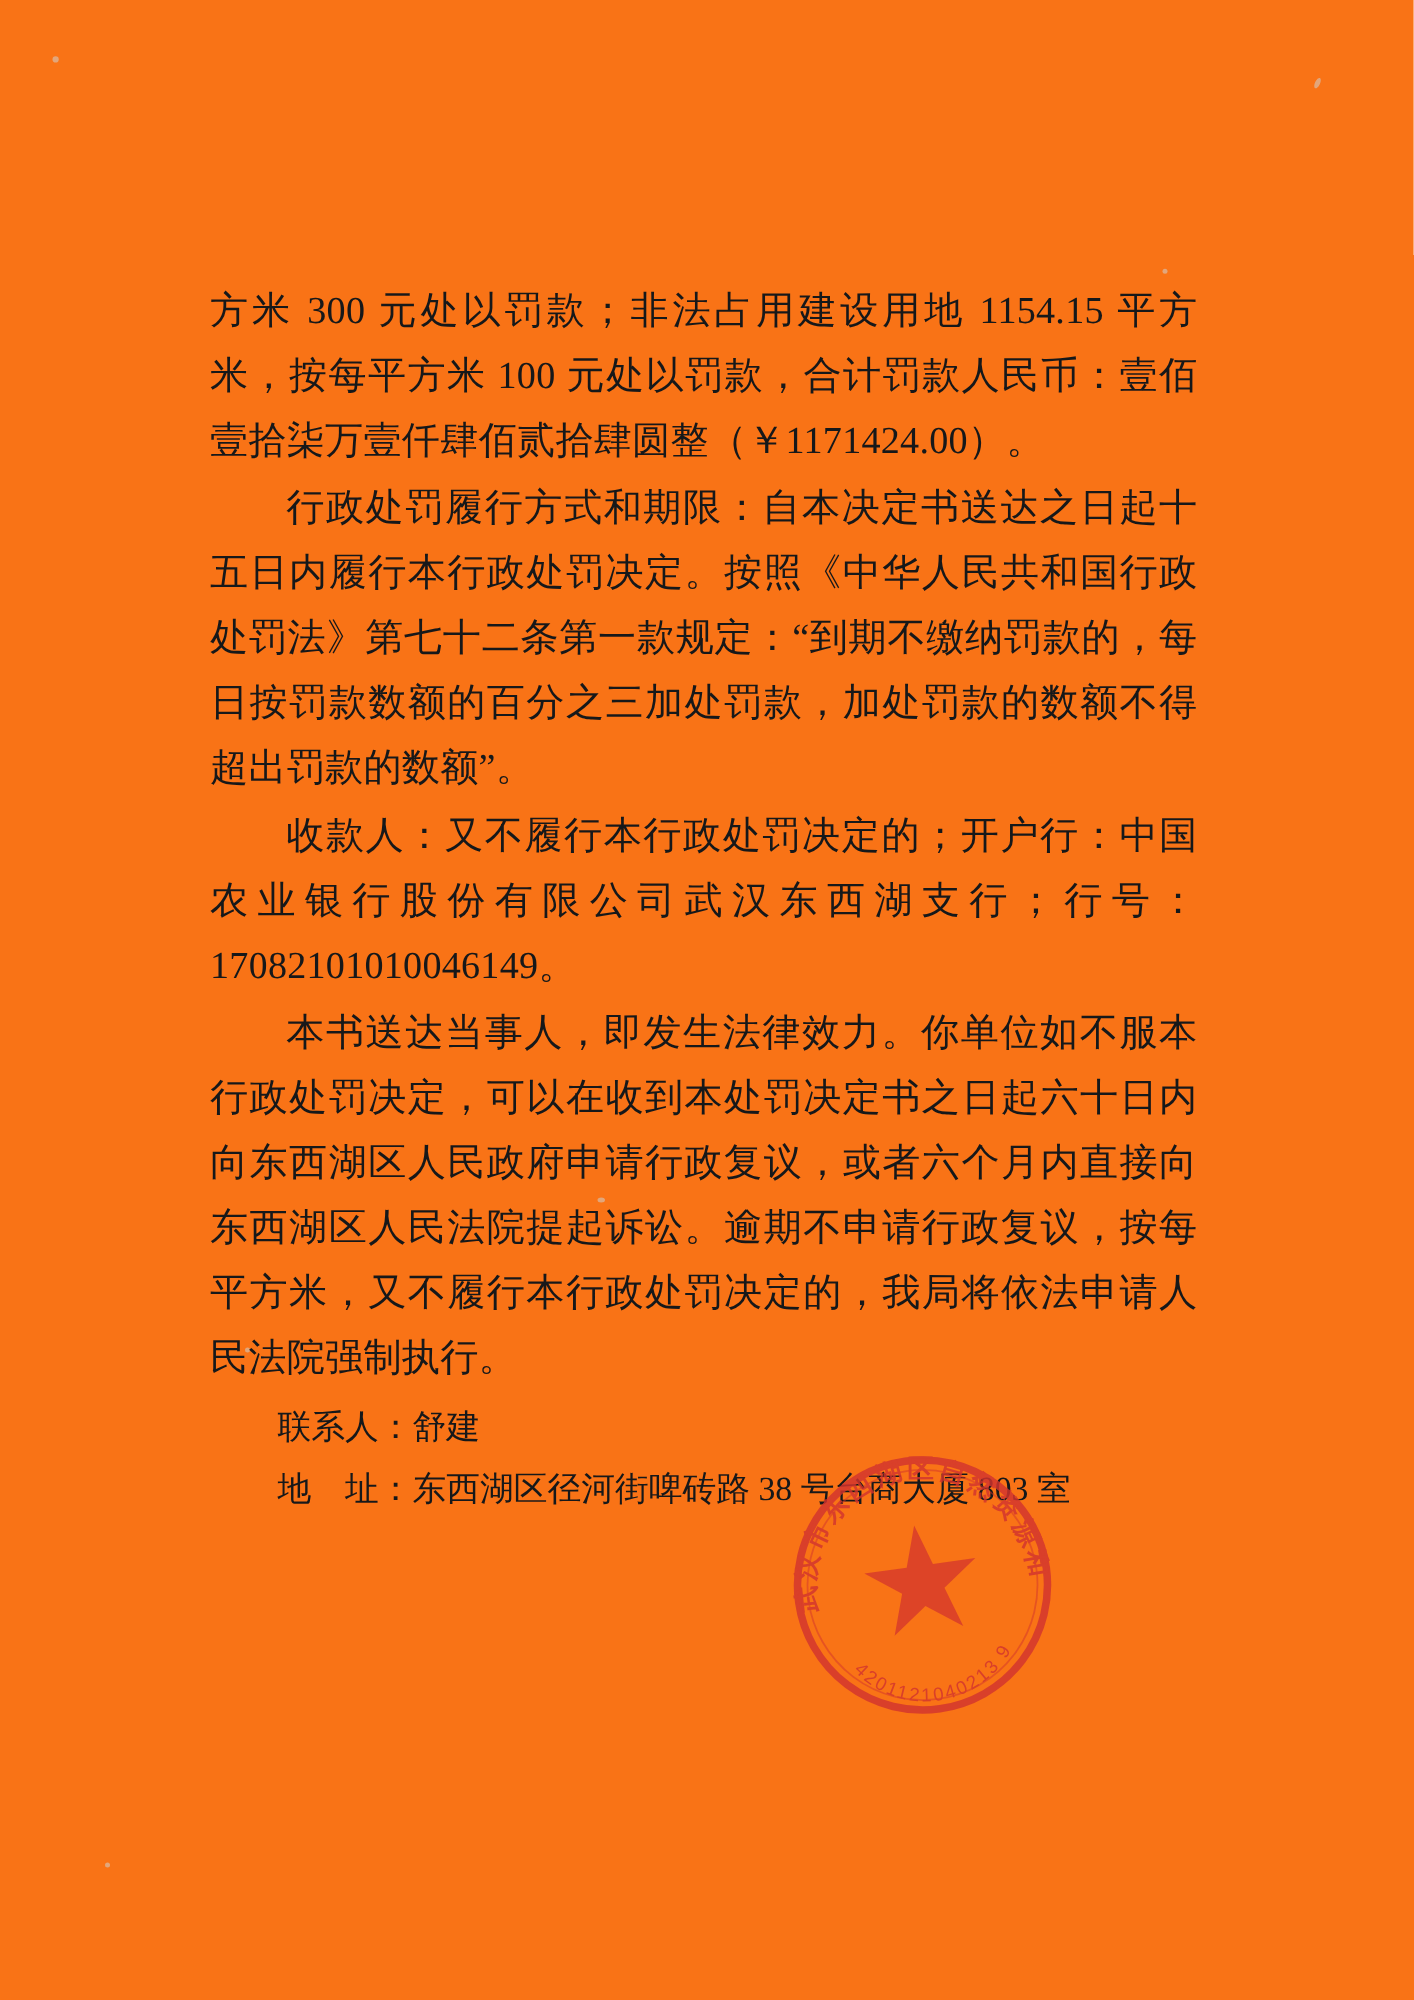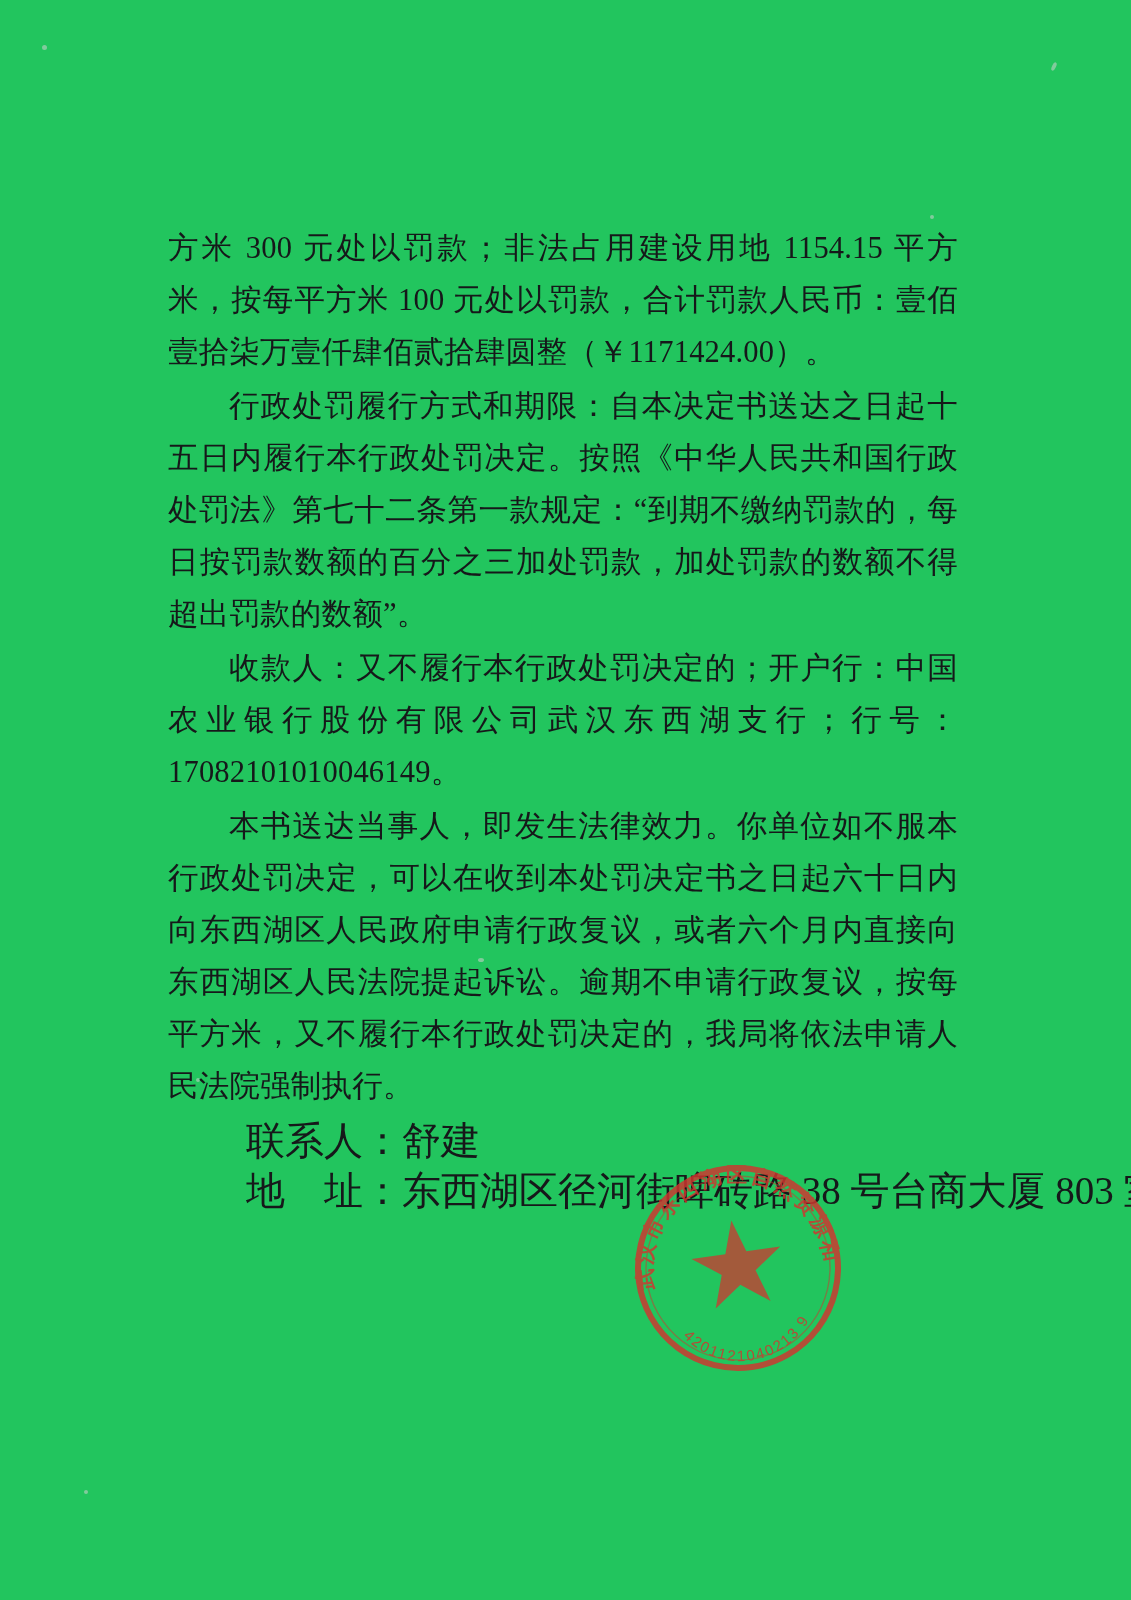--- a/index.html
+++ b/index.html
@@ -8,21 +8,21 @@
     background: #ffffff;
   }
   body {
     font-family: "Liberation Serif", "DejaVu Serif", serif;
     color: #111;
   }
   .page {
     position: relative;
     width: 1131px;
     height: 1600px;
-    background: #22c55e;
+    background: #f97316;
     overflow: hidden;
   }
   
   .speck {
     position: absolute;
     background: #cfcfcf;
     border-radius: 50%;
     opacity: .55;
   }
   .doc-body {
@@ -40,21 +40,21 @@
     text-justify: inter-ideograph;
     color: #16181a;
   }
   .para.indent {
     text-indent: 2em;
   }
   .contact-block {
     margin-top: 4px;
   }
   .contact-line {
-    font-size: 39px;
+    font-size: 27px;
     line-height: 50px;
     text-indent: 2em;
     color: #16181a;
     white-space: pre;
     font-family: Liberation Serif, serif;
   }
   .signature {
     position: absolute;
     right: 170px;
     top: 1222px;

